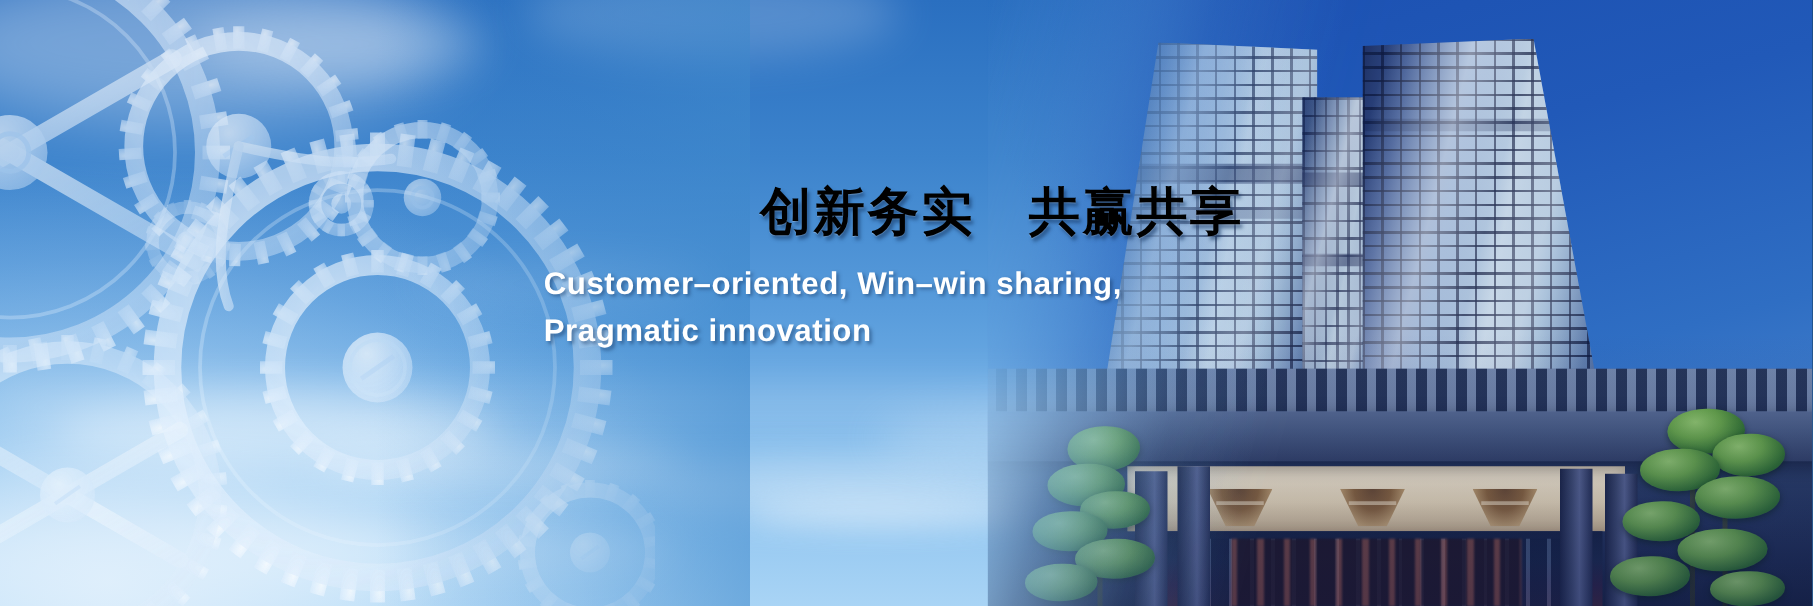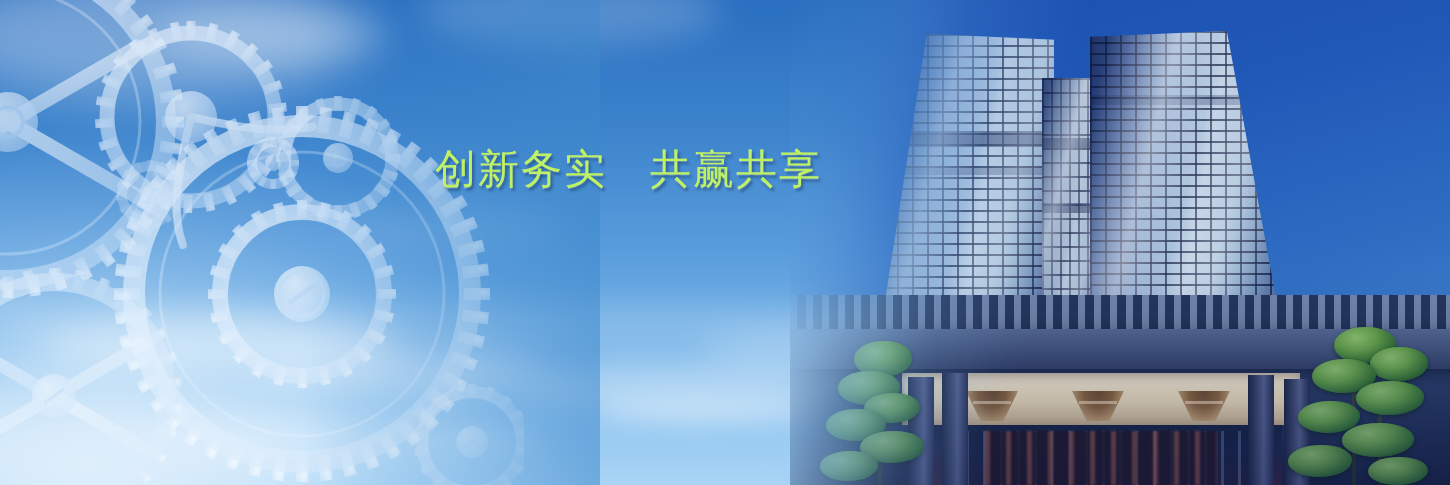--- a/index.html
+++ b/index.html
@@ -197,25 +197,26 @@
     position:absolute; inset:0;
     background:linear-gradient(to bottom, rgba(26,60,150,0) 55%, rgba(24,40,110,.22) 85%, rgba(20,32,92,.34) 100%);
   }
 
   
   .copy{
     position:absolute; left:435px; top:142px;
     width:560px;
   }
   .headline{
-    color:#bef264;
-    font-size:41px; line-height:55px; font-weight:normal;
+    color:#000000;
+    font-size:41px; line-height:55px; font-weight:bold;
     letter-spacing:2px;
     text-shadow:2px 3px 3px rgba(20,52,96,.55), 0 1px 0 rgba(255,255,255,.3);
     white-space:pre;
+    text-align:right;
   }
   .subline{
     margin-top:11px;
     color:#ffffff;
     font-size:25px; line-height:38px; font-weight:bold;
     letter-spacing:.4px;
     text-shadow:2px 2px 3px rgba(20,52,96,.5);
   }
 </style>
 </head>
@@ -696,15 +697,17 @@
         <div class="leaf" style="left:86px; bottom:0px;   width:60px; height:28px;"></div>
       </div>
     </div>
 
     <div class="photo-blue-cast"></div>
     <div class="photo-haze"></div>
   </div>
 
   <div class="copy">
     <div class="headline">创新务实　共赢共享</div>
+    <div class="subline">Customer–oriented, Win–win sharing,</div>
+    <div class="subline" style="margin-top:0;">Pragmatic innovation</div>
   </div>
 
 </div>
 
 </body></html>

